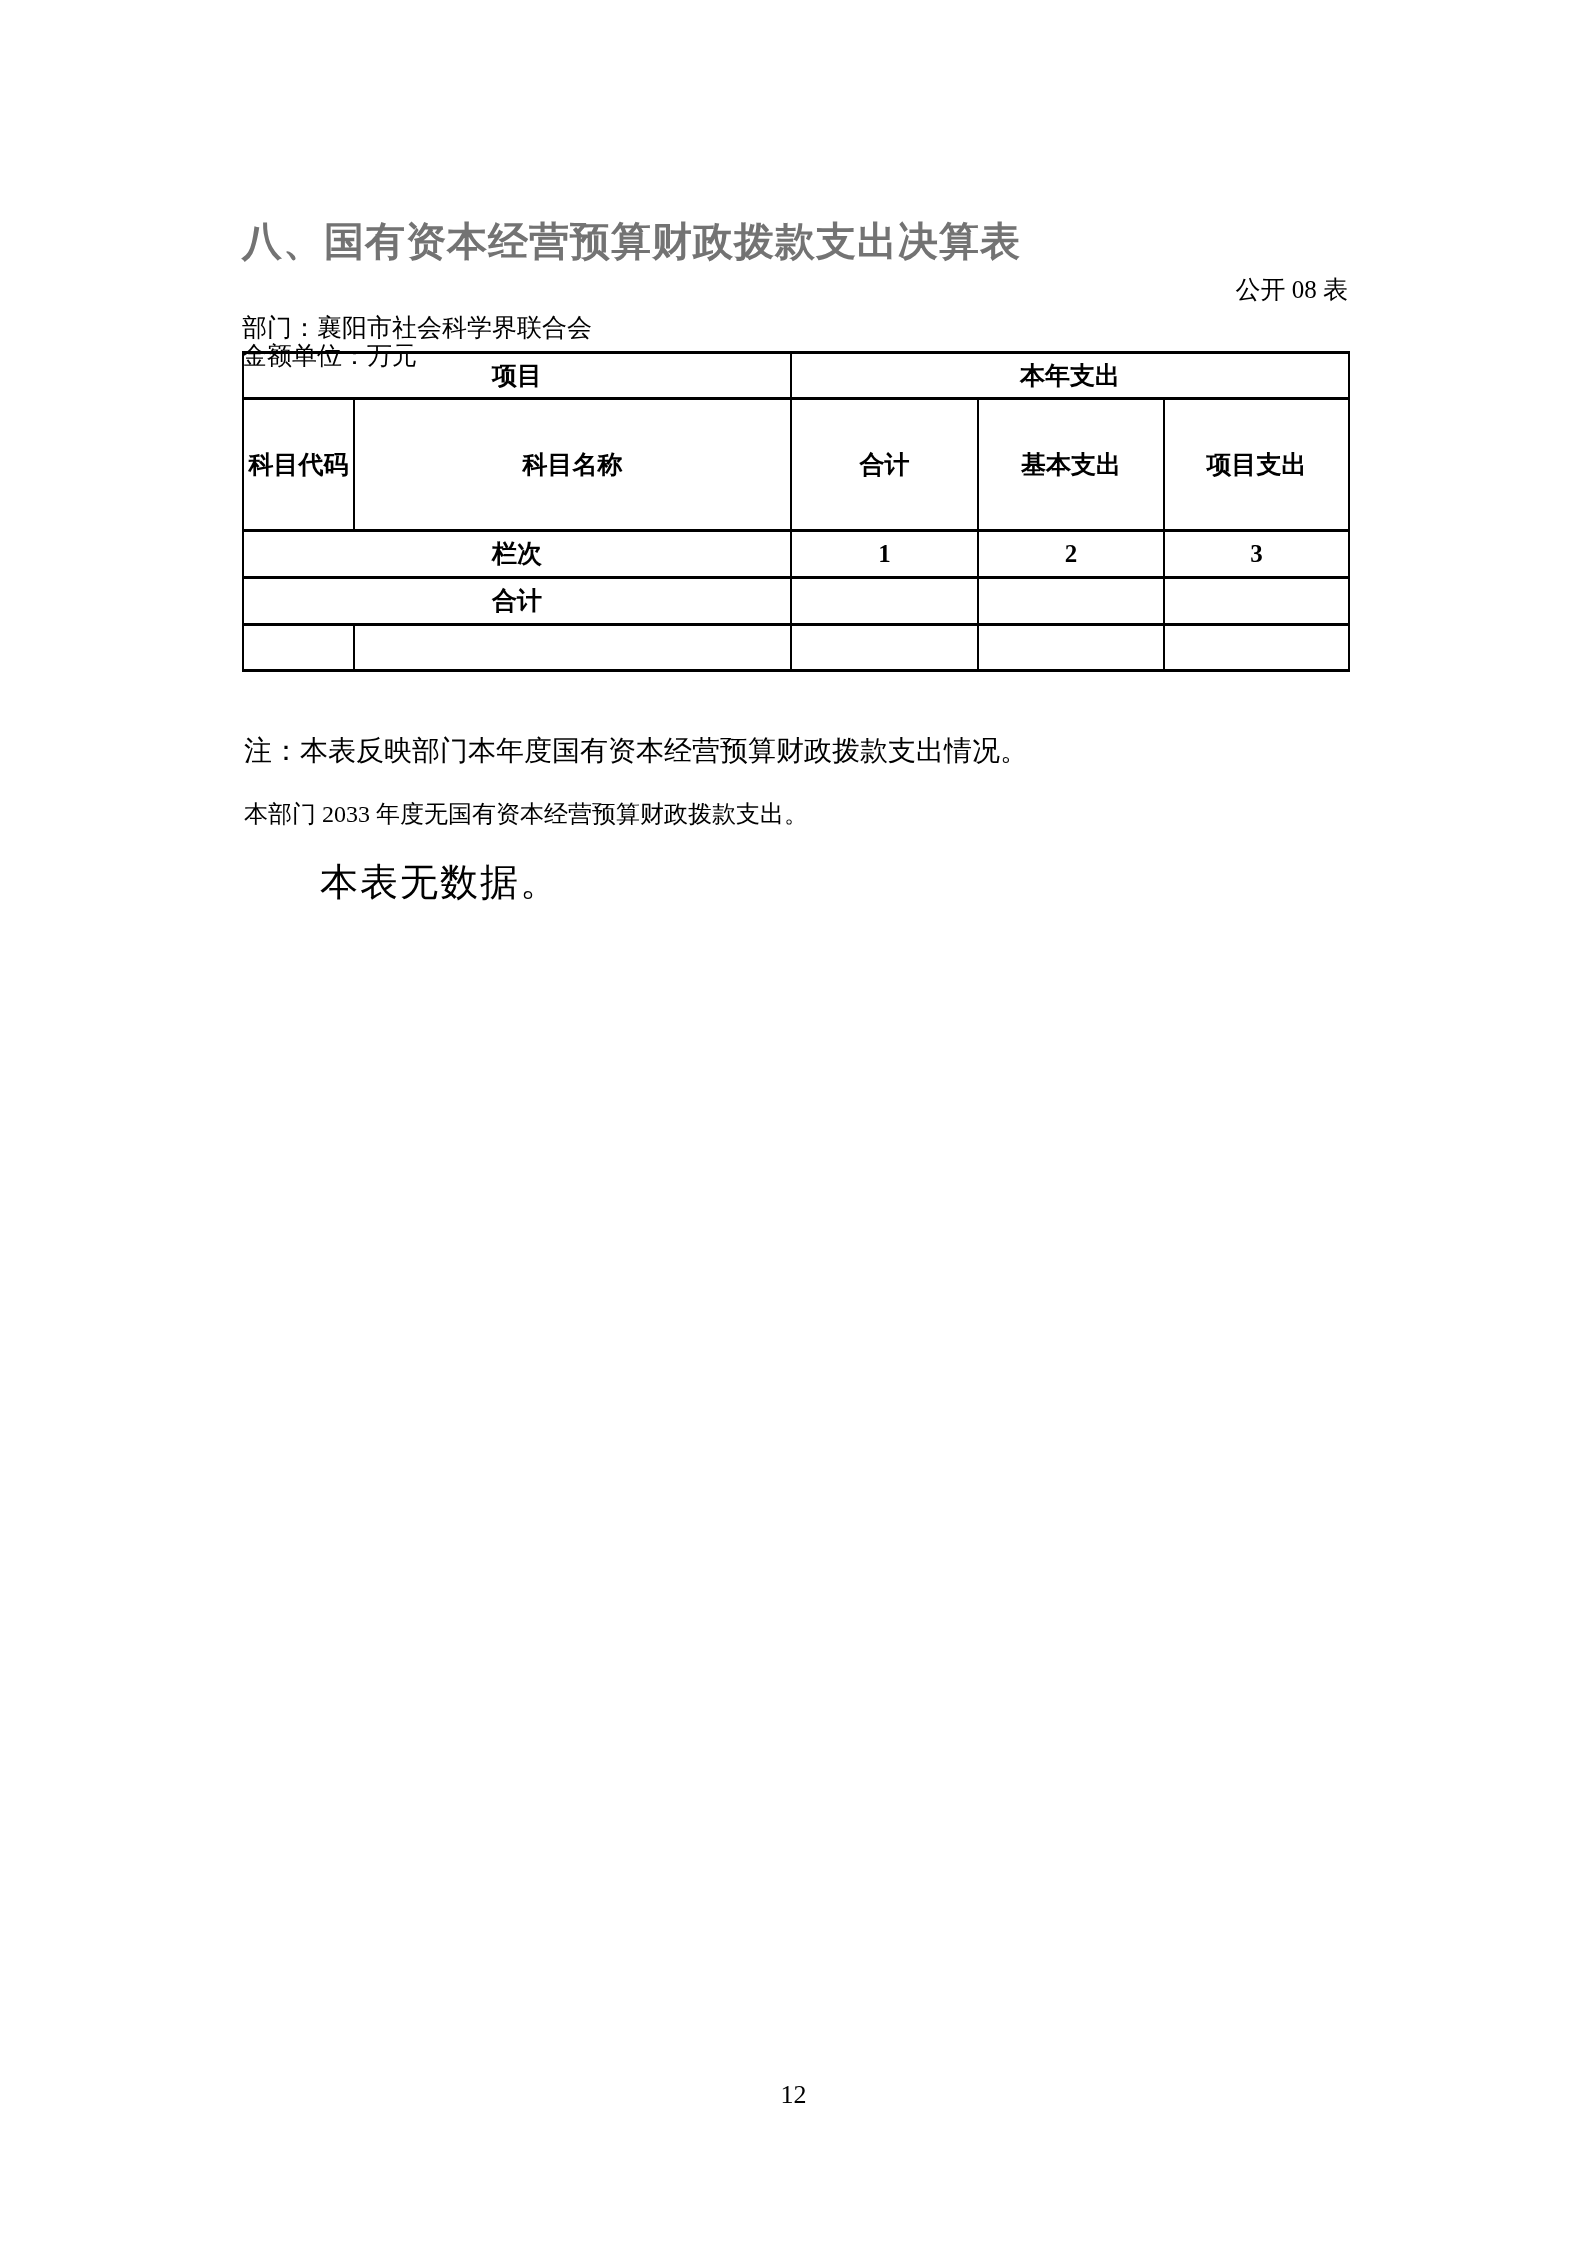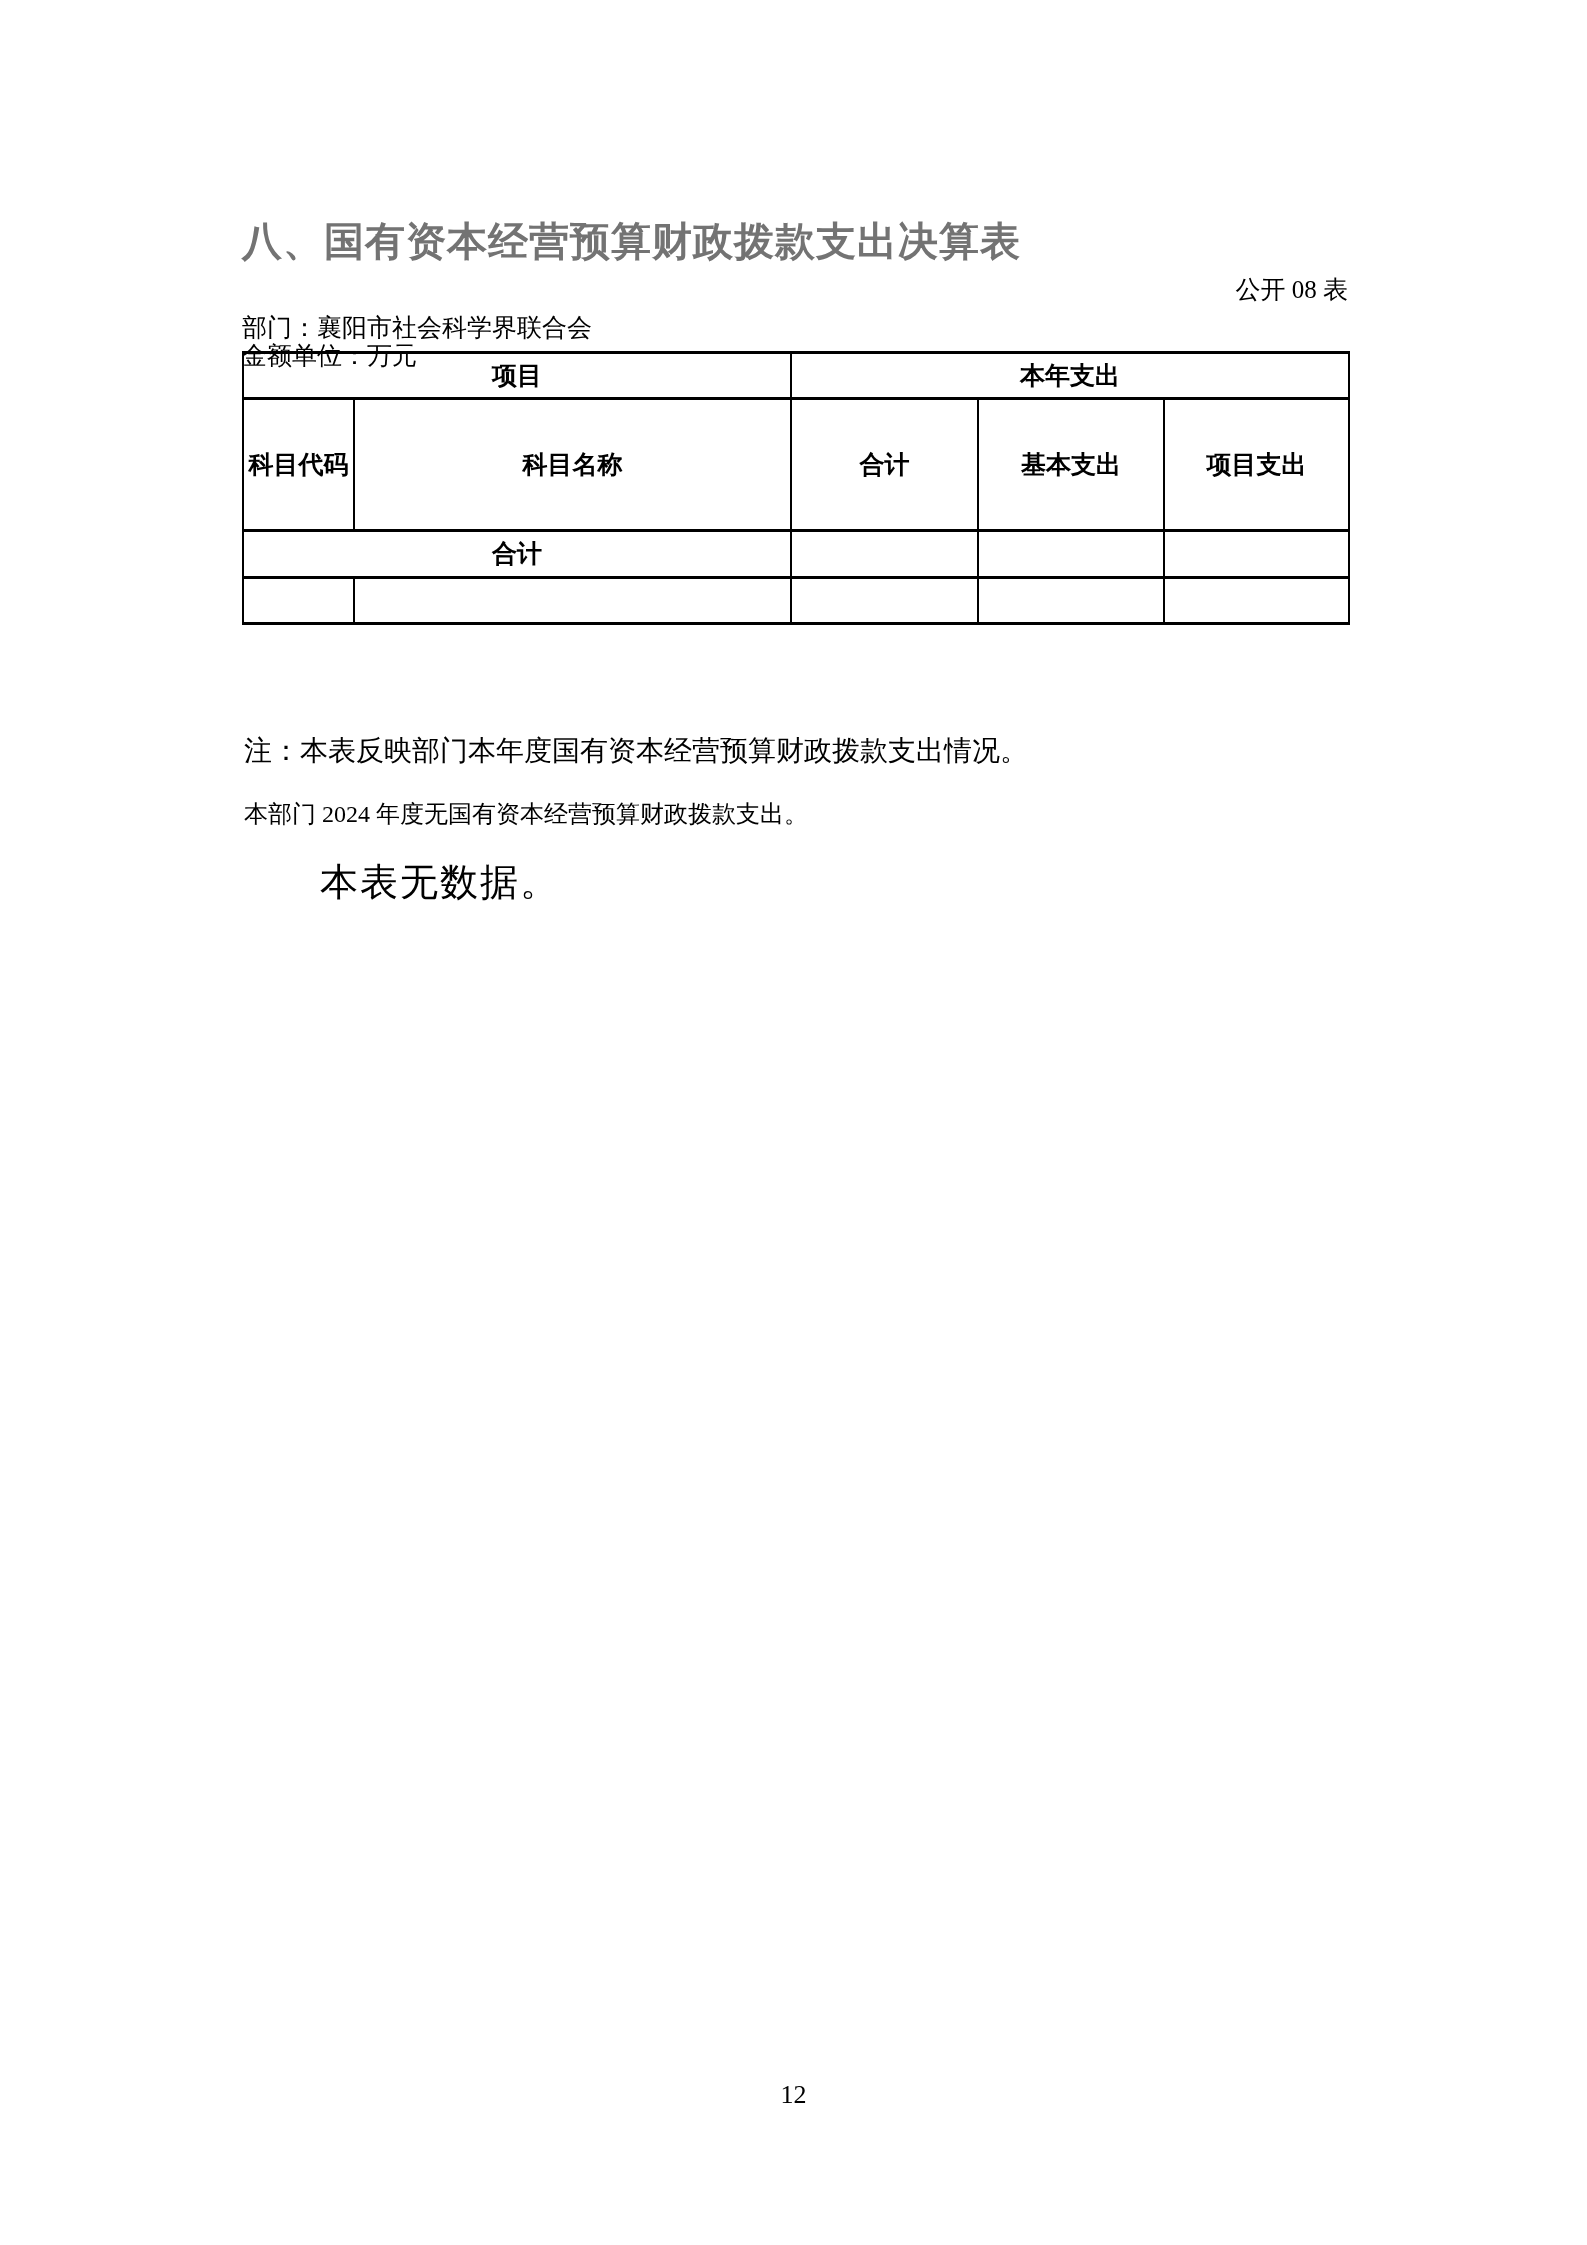--- a/index.html
+++ b/index.html
@@ -129,35 +129,41 @@
         <td colspan="2">项目</td>
         <td colspan="3">本年支出</td>
       </tr>
       <tr class="row-h2">
         <td class="cell-code">科目代码</td>
         <td>科目名称</td>
         <td>合计</td>
         <td>基本支出</td>
         <td>项目支出</td>
       </tr>
+      <tr class="row-lanci">
+        <td colspan="2">栏次</td>
+        <td>1</td>
+        <td>2</td>
+        <td>3</td>
+      </tr>
       <tr class="row-total">
         <td colspan="2">合计</td>
         <td></td>
         <td></td>
         <td></td>
       </tr>
       <tr class="row-empty">
         <td></td>
         <td></td>
         <td></td>
         <td></td>
         <td></td>
       </tr>
     </tbody>
   </table>
 
   <p class="note-1">注：本表反映部门本年度国有资本经营预算财政拨款支出情况。</p>
-  <p class="note-2">本部门 2024 年度无国有资本经营预算财政拨款支出。</p>
+  <p class="note-2">本部门 2033 年度无国有资本经营预算财政拨款支出。</p>
   <p class="no-data">本表无数据。</p>
 
   <div class="page-number">12</div>
 
 </div>
 
 </body></html>

